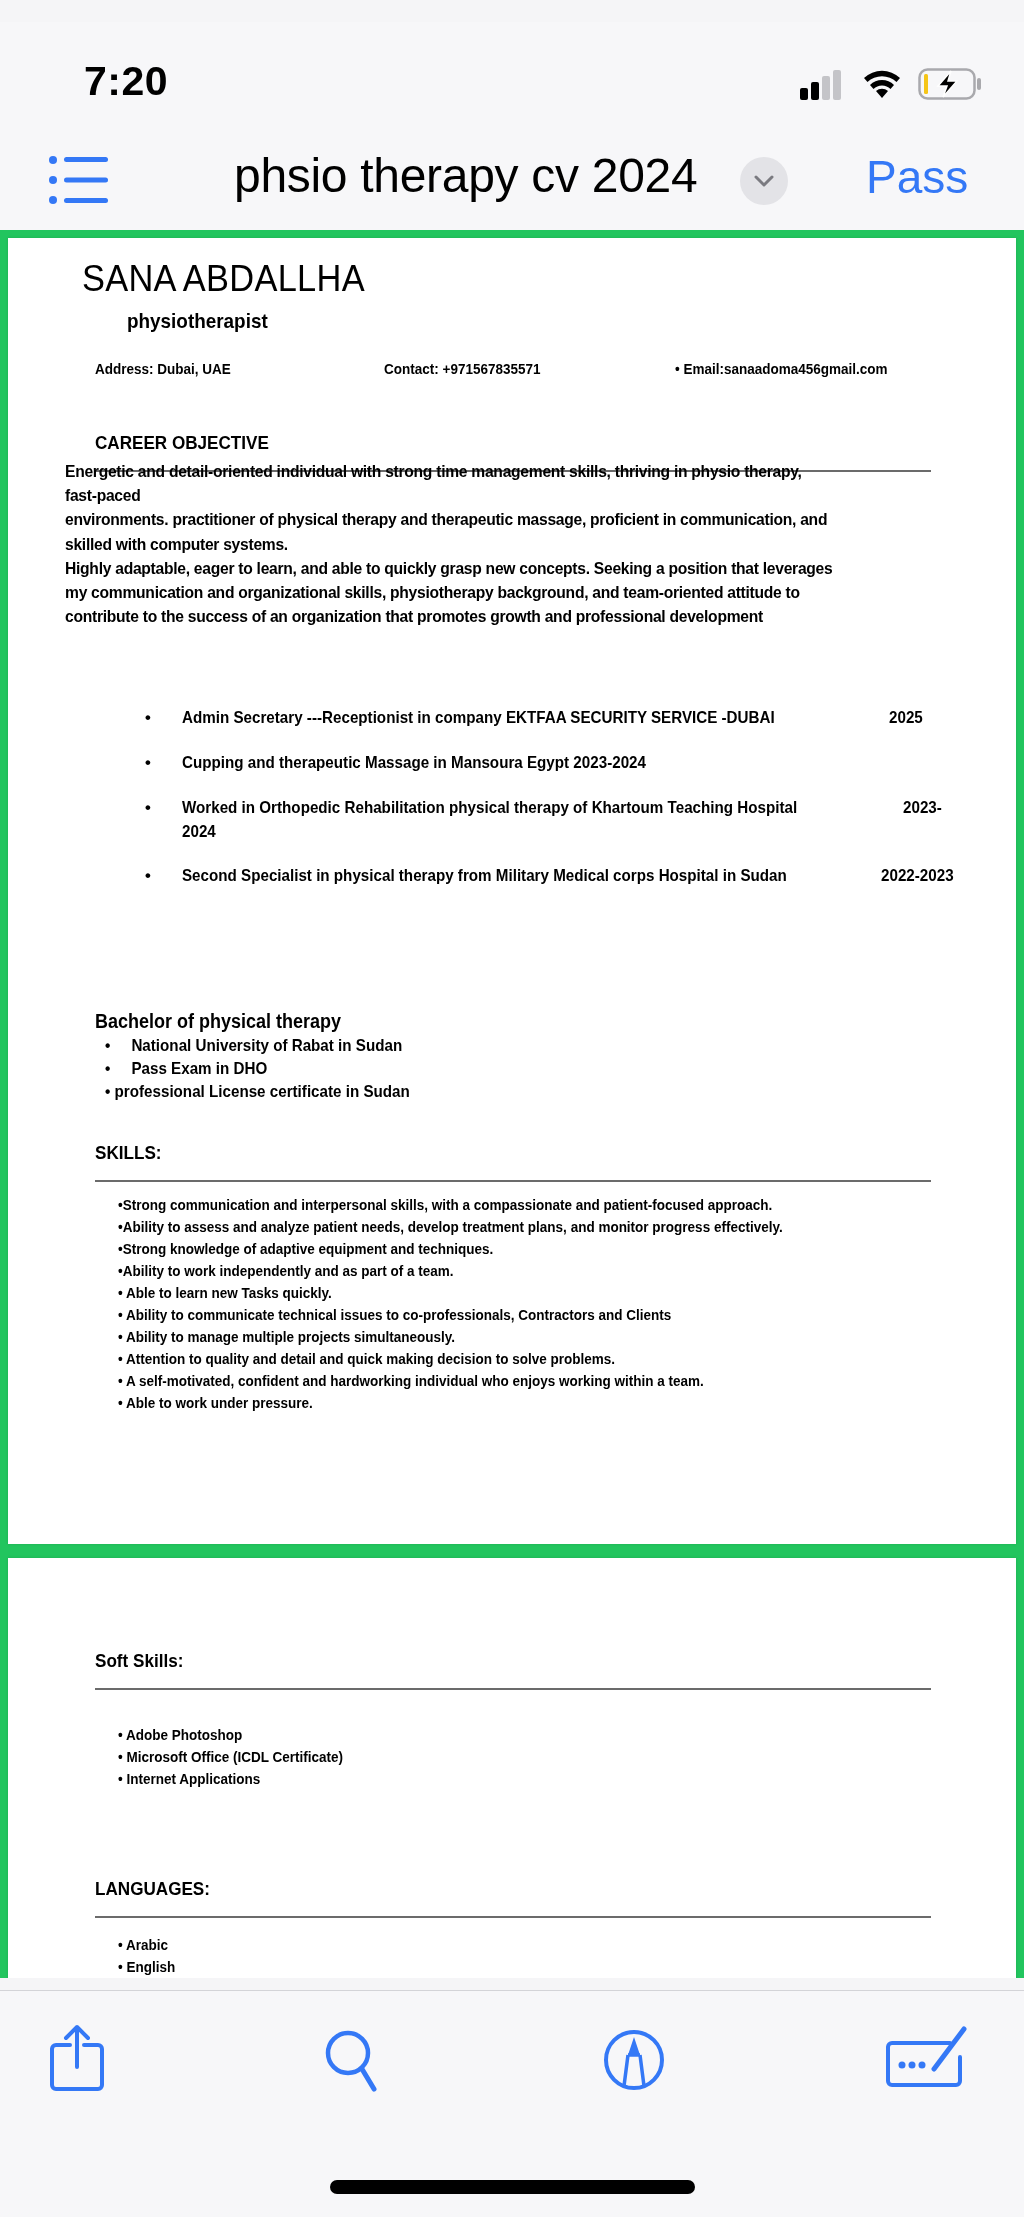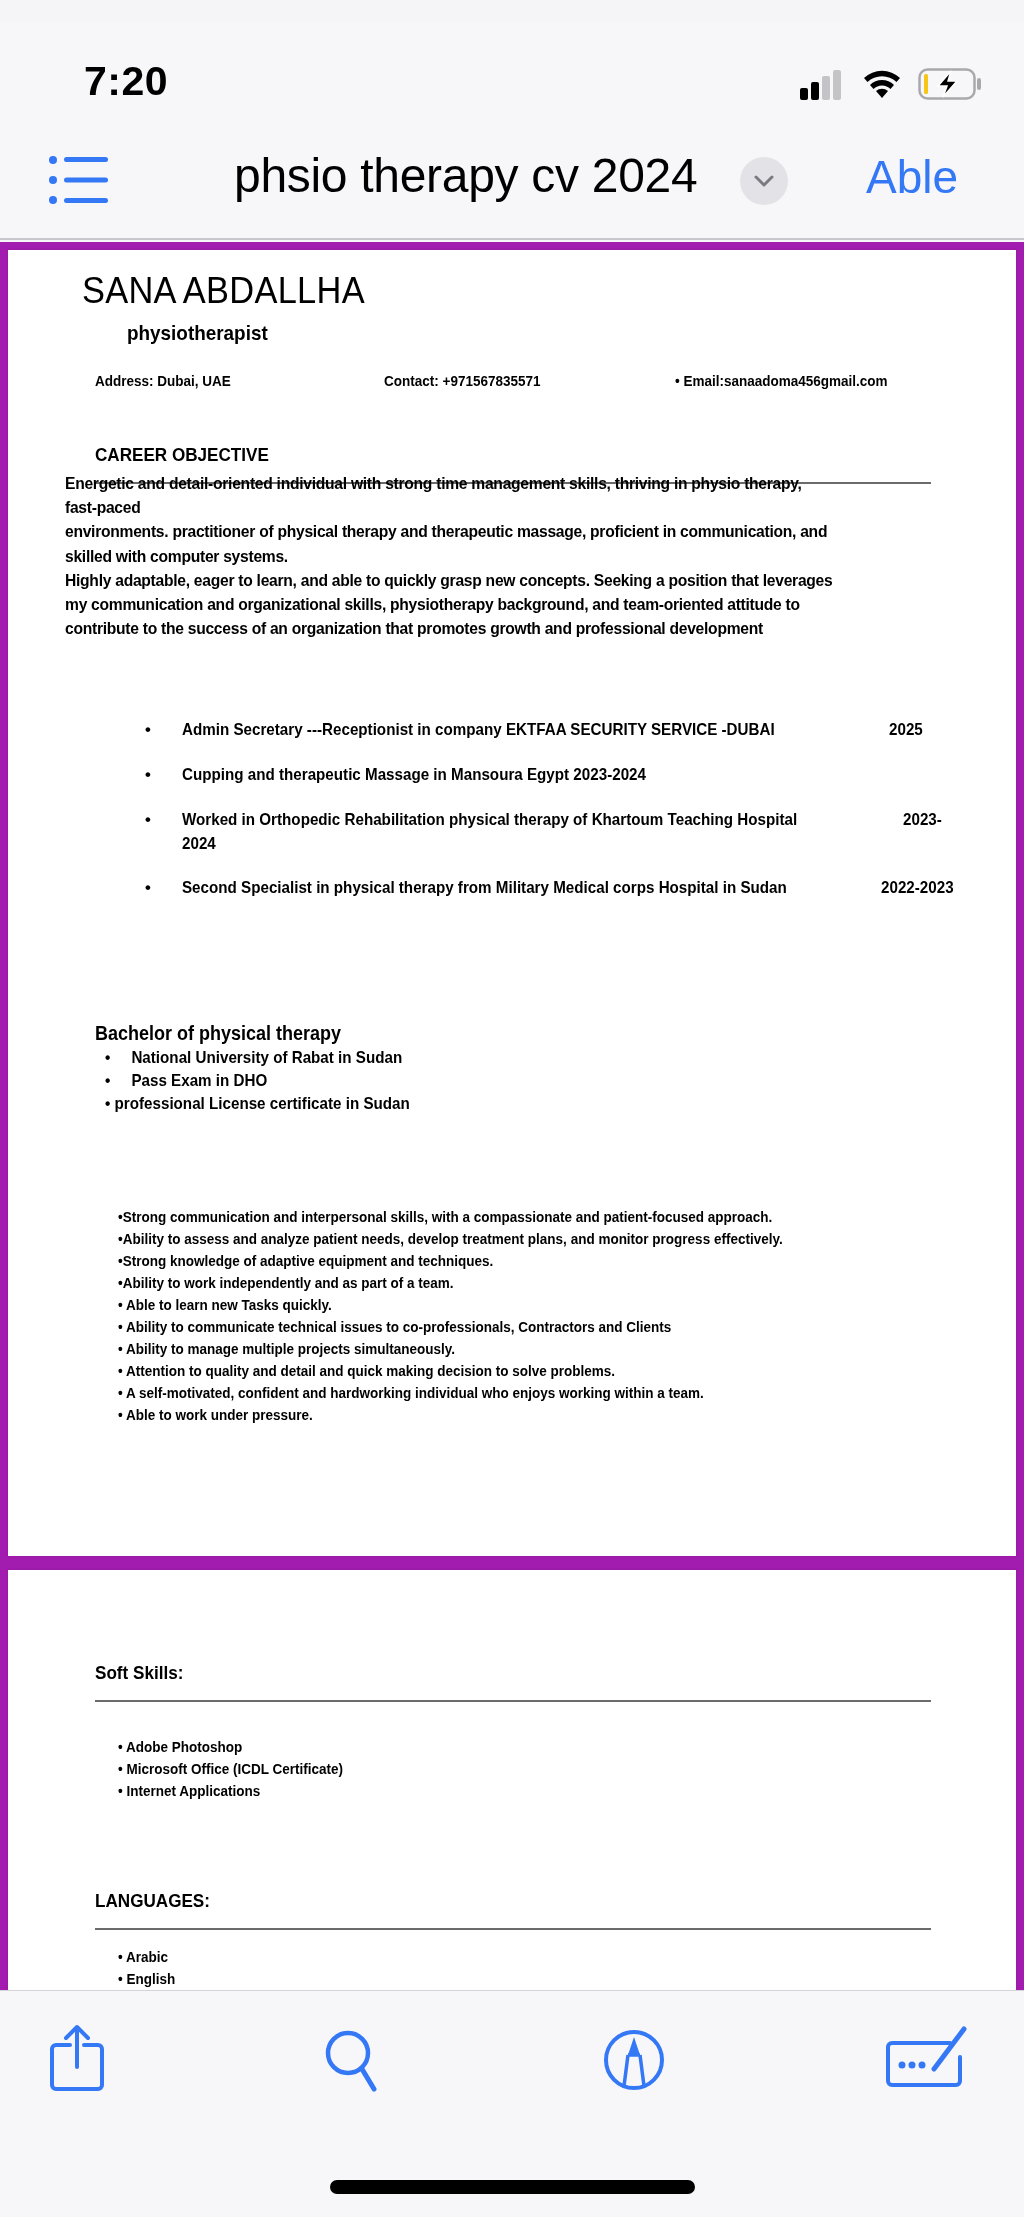--- a/index.html
+++ b/index.html
@@ -15,21 +15,21 @@
     .battery { position: absolute; left: 918px; top: 46px; width: 64px; height: 32px; }
 
     
     .nav-bar { position: absolute; left: 0; top: 120px; width: 1024px; height: 120px; background: #f7f7f9; border-bottom: 2px solid #c8c8cc; }
     .list-btn { position: absolute; left: 48px; top: 35px; width: 64px; height: 50px; cursor: pointer; }
     .nav-title { position: absolute; left: 234px; top: 28px; font-size: 48px; font-weight: 500; letter-spacing: -0.3px; }
     .title-chevron { position: absolute; left: 740px; top: 37px; width: 48px; height: 48px; border-radius: 50%; background: #e3e3e7; display: flex; align-items: center; justify-content: center; cursor: pointer; }
     .done-btn { position: absolute; left: 866px; top: 30px; font-size: 46px; font-weight: 500; color: #3478f6; cursor: pointer; }
 
     
-    .doc-area { position: absolute; left: 0; top: 242px; width: 1024px; height: 1748px; background: #a21caf; overflow: hidden; }
+    .doc-area { position: absolute; left: 0; top: 230px; width: 1024px; height: 1748px; background: #22c55e; overflow: hidden; }
     .page { position: absolute; left: 8px; width: 1008px; background: #fff; box-shadow: 0 0 3px rgba(0,0,0,0.12); }
     .page1 { top: 8px; height: 1306px; }
     .page2 { top: 1328px; height: 600px; }
 
     .doc-text { font-family: "Liberation Sans", sans-serif; position: absolute; white-space: nowrap; }
     .name { left: 74px; top: 20px; font-size: 37px; font-weight: 400; letter-spacing: 0.3px; transform: scaleX(0.93); transform-origin: left; }
     .role { left: 119px; top: 71px; font-size: 21px; font-weight: 700; transform: scaleX(0.9); transform-origin: left; }
     .contact { top: 122px; font-size: 15px; font-weight: 700; transform: scaleX(0.9); transform-origin: left; }
 
     .section-head { position: absolute; left: 87px; width: 836px; font-size: 19px; font-weight: 700; border-bottom: 2px solid #6b6b6b; padding-bottom: 16px; transform-origin: left; }
@@ -85,21 +85,21 @@
     <rect x="16" y="2" width="44" height="5" rx="2.5" fill="#3478f6"></rect>
     <rect x="16" y="22.5" width="44" height="5" rx="2.5" fill="#3478f6"></rect>
     <rect x="16" y="43" width="44" height="5" rx="2.5" fill="#3478f6"></rect>
   </svg>
   <div class="nav-title">phsio therapy cv 2024</div>
   <div class="title-chevron">
     <svg width="22" height="14" viewBox="0 0 22 14">
       <path d="M3 3 L11 11 L19 3" fill="none" stroke="#7a7a80" stroke-width="3" stroke-linecap="round" stroke-linejoin="round"></path>
     </svg>
   </div>
-  <div class="done-btn">Able</div>
+  <div class="done-btn">Pass</div>
 </div>
 
 <div class="doc-area">
 
   <div class="page page1">
     <div class="doc-text name">SANA ABDALLHA</div>
     <div class="doc-text role">physiotherapist</div>
     <div class="doc-text contact" style="left:87px;">Address: Dubai, UAE</div>
     <div class="doc-text contact" style="left:376px;">Contact: +971567835571</div>
     <div class="doc-text contact" style="left:667px;">• Email:sanaadoma456gmail.com</div>
@@ -136,20 +136,23 @@
       <span class="bullet">•</span>
       <span class="text">Second Specialist in physical therapy from Military Medical corps Hospital in Sudan</span>
       <span class="year" style="left:736px;">2022-2023</span>
     </div>
 
     <div class="edu-degree">Bachelor of physical therapy</div>
     <div class="edu-item" style="left:97px;top:798px;">•&nbsp;&nbsp;&nbsp;&nbsp;&nbsp;<span>National University of Rabat in Sudan</span></div>
     <div class="edu-item" style="left:97px;top:821px;">•&nbsp;&nbsp;&nbsp;&nbsp;&nbsp;<span>Pass Exam in DHO</span></div>
     <div class="edu-item" style="left:97px;top:844px;">• <span>professional License certificate in Sudan</span></div>
 
+    <div class="section-head" style="top:904px;">
+      <span>SKILLS:</span>
+    </div>
     <div class="skill-item" style="top:958px;">•<span>Strong communication and interpersonal skills, with a compassionate and patient-focused approach.</span></div>
     <div class="skill-item" style="top:980px;">•<span>Ability to assess and analyze patient needs, develop treatment plans, and monitor progress effectively.</span></div>
     <div class="skill-item" style="top:1002px;">•<span>Strong knowledge of adaptive equipment and techniques.</span></div>
     <div class="skill-item" style="top:1024px;">•<span>Ability to work independently and as part of a team.</span></div>
     <div class="skill-item" style="top:1046px;">• <span>Able to learn new Tasks quickly.</span></div>
     <div class="skill-item" style="top:1068px;">• <span>Ability to communicate technical issues to co-professionals, Contractors and Clients</span></div>
     <div class="skill-item" style="top:1090px;">• <span>Ability to manage multiple projects simultaneously.</span></div>
     <div class="skill-item" style="top:1112px;">• <span>Attention to quality and detail and quick making decision to solve problems.</span></div>
     <div class="skill-item" style="top:1134px;">• <span>A self-motivated, confident and hardworking individual who enjoys working within a team.</span></div>
     <div class="skill-item" style="top:1156px;">• <span>Able to work under pressure.</span></div>

